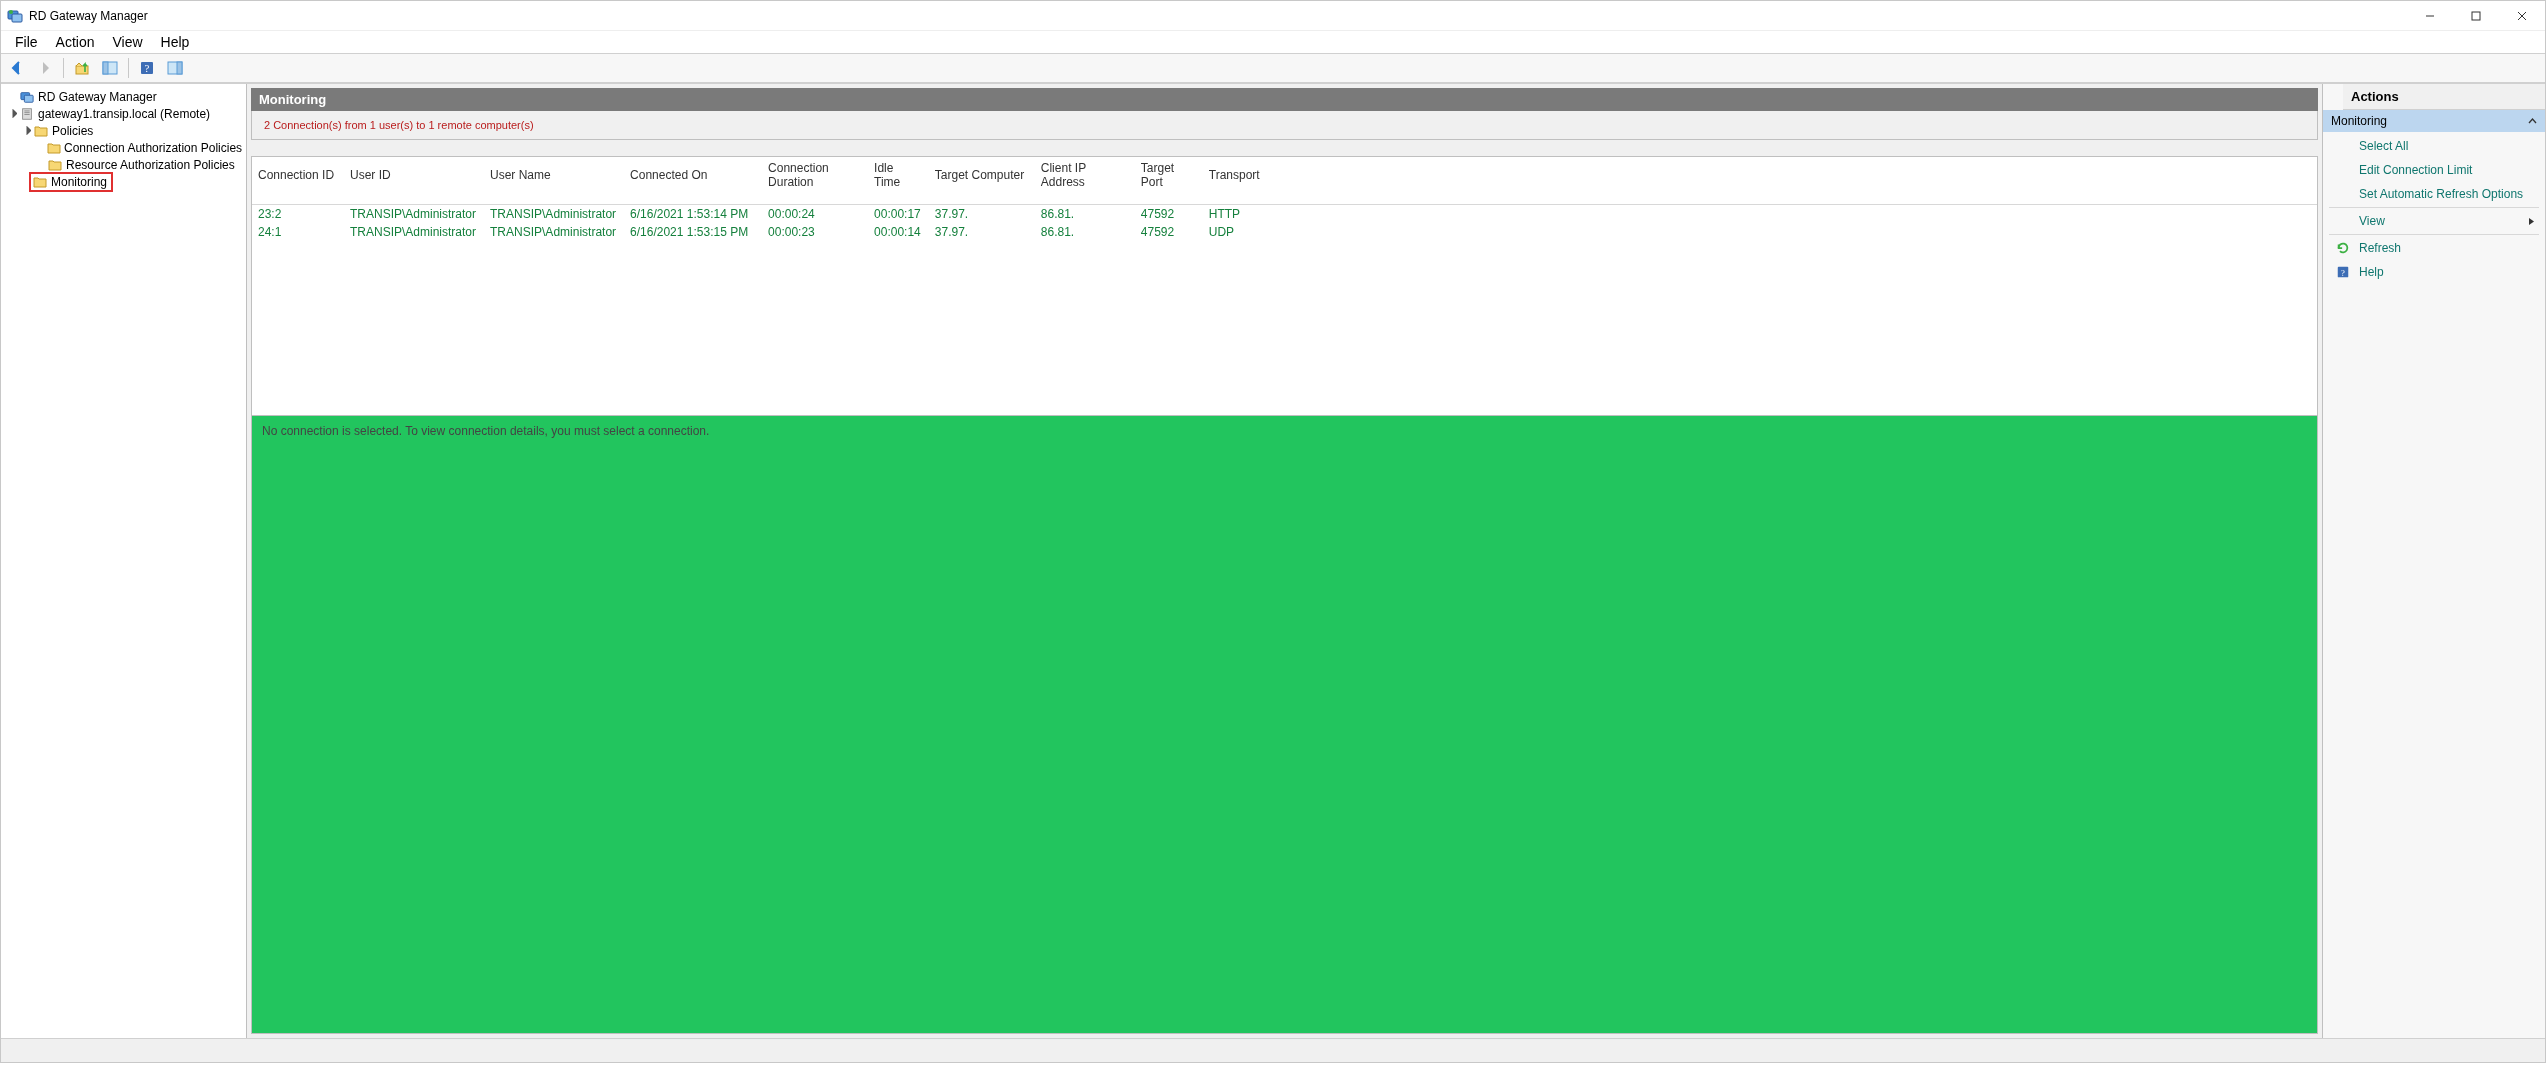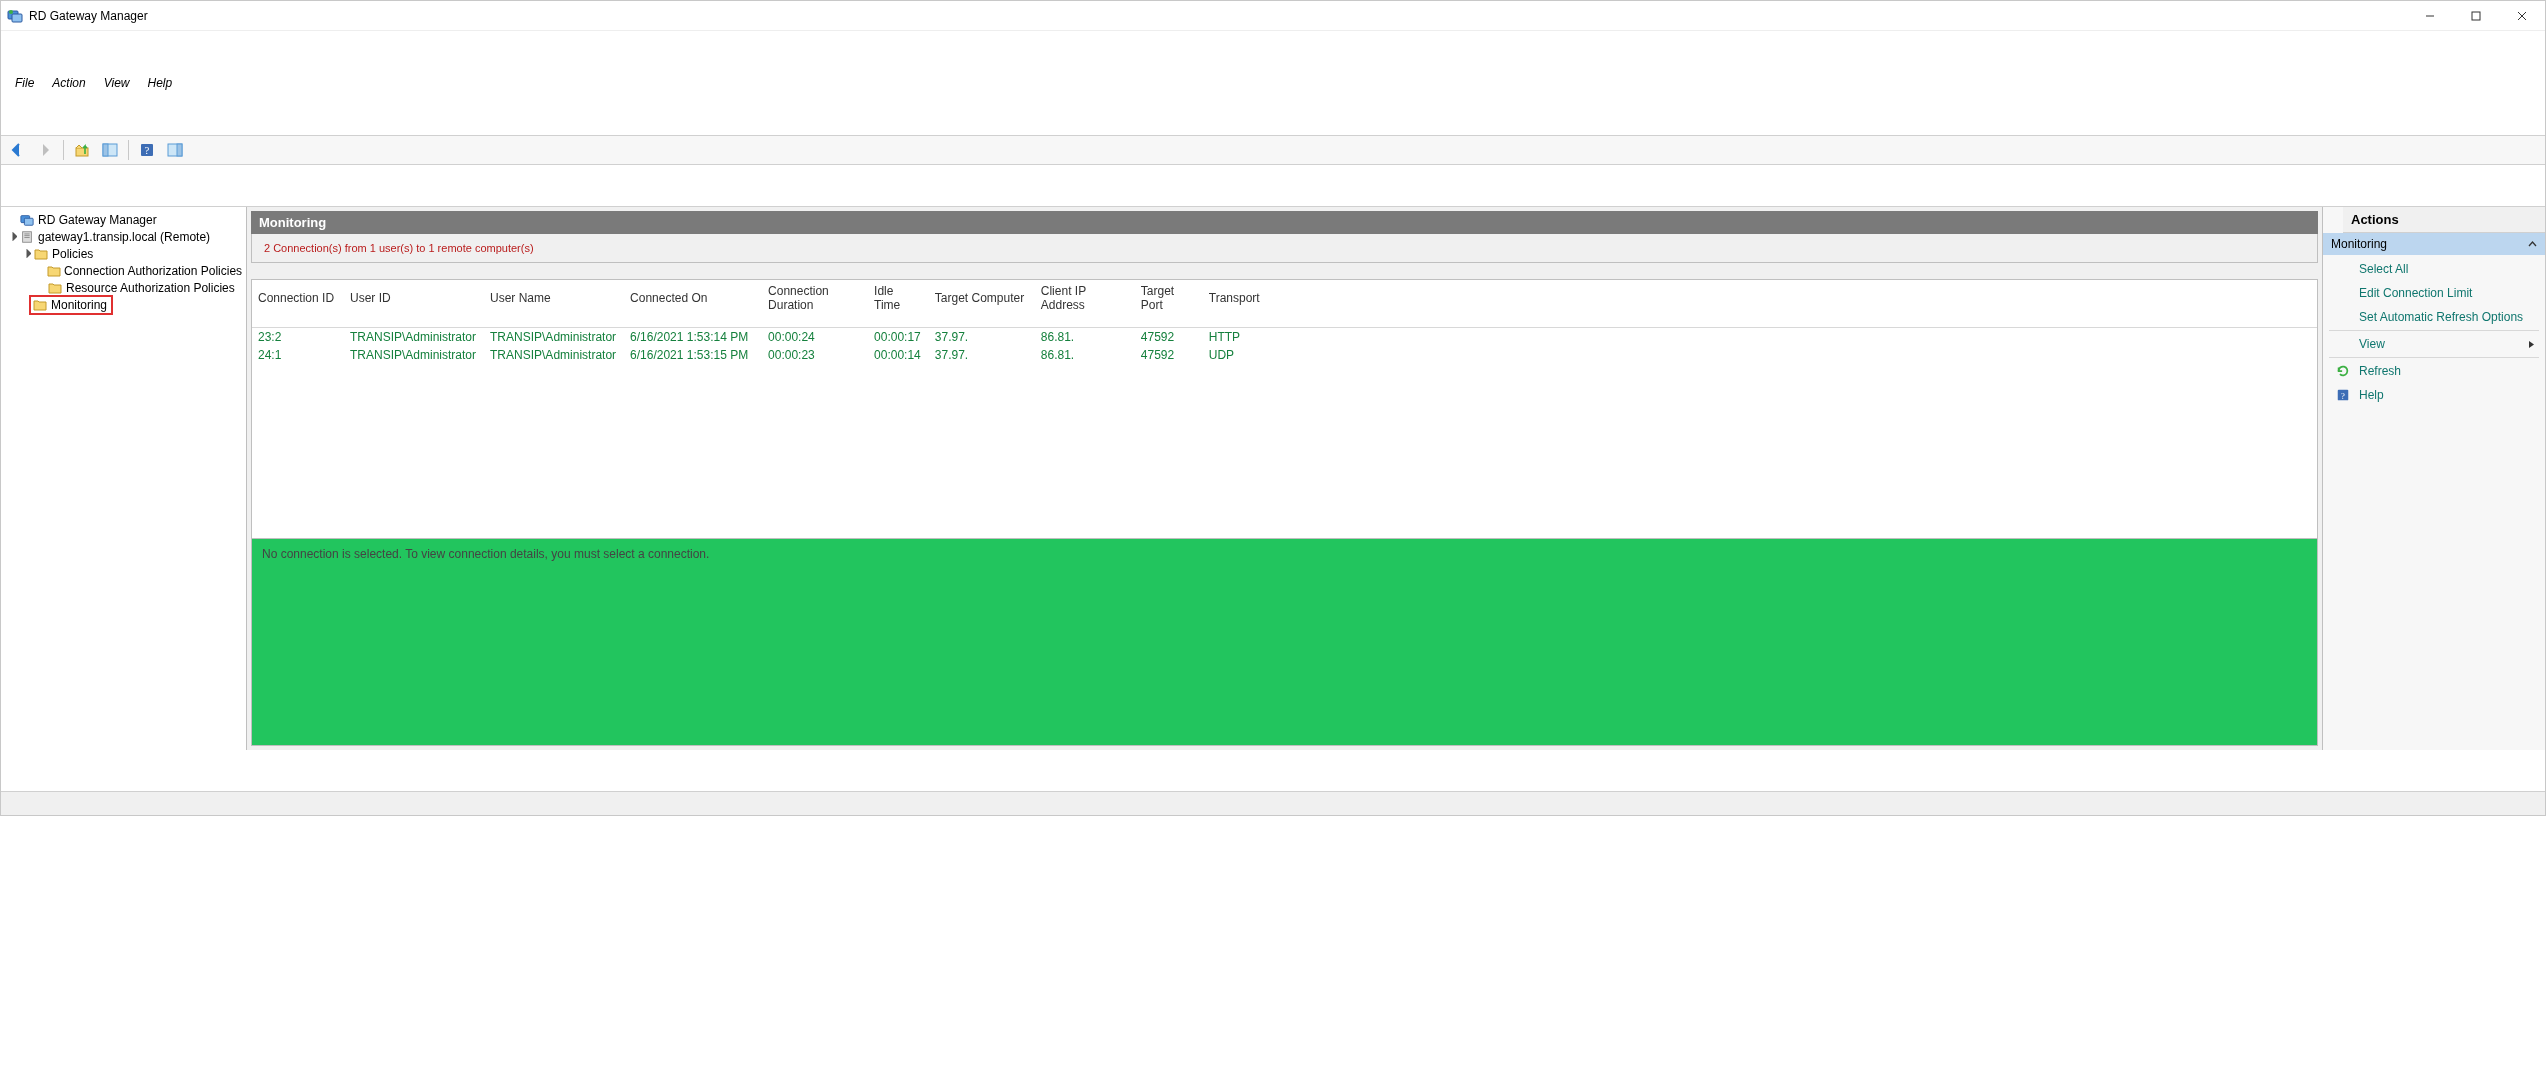--- a/index.html
+++ b/index.html
@@ -7,26 +7,25 @@
     margin: 0; padding: 0;
     font-family: "Segoe UI", Tahoma, sans-serif;
     font-size: 12px;
     background: #fff;
     color: #000;
     height: 100%;
     overflow: hidden;
   }
   .window {
     width: 2546px;
-    height: 816px;
+    height: 1063px;
     display: flex;
     flex-direction: column;
     background: #fff;
     border: 1px solid #c8c8c8;
-    gap: 41px;
   }
   
   .titlebar {
     height: 30px;
     background: #fff;
     display: flex;
     align-items: center;
     justify-content: space-between;
     padding: 0 0 0 6px;
     border-bottom: 1px solid #eee;
@@ -45,22 +44,21 @@
   .menubar {
     height: 22px;
     display: flex;
     align-items: center;
     padding: 0 6px;
     gap: 2px;
     background: #fff;
   }
   .menu-item {
     padding: 2px 8px;
-    font-size: 12px;
-    font-style: italic;
+    font-size: 14px;
   }
   
   .toolbar {
     height: 30px;
     border-top: 1px solid #d0d0d0;
     border-bottom: 1px solid #d0d0d0;
     background: #f7f7f7;
     display: flex;
     align-items: center;
     padding: 0 4px;

